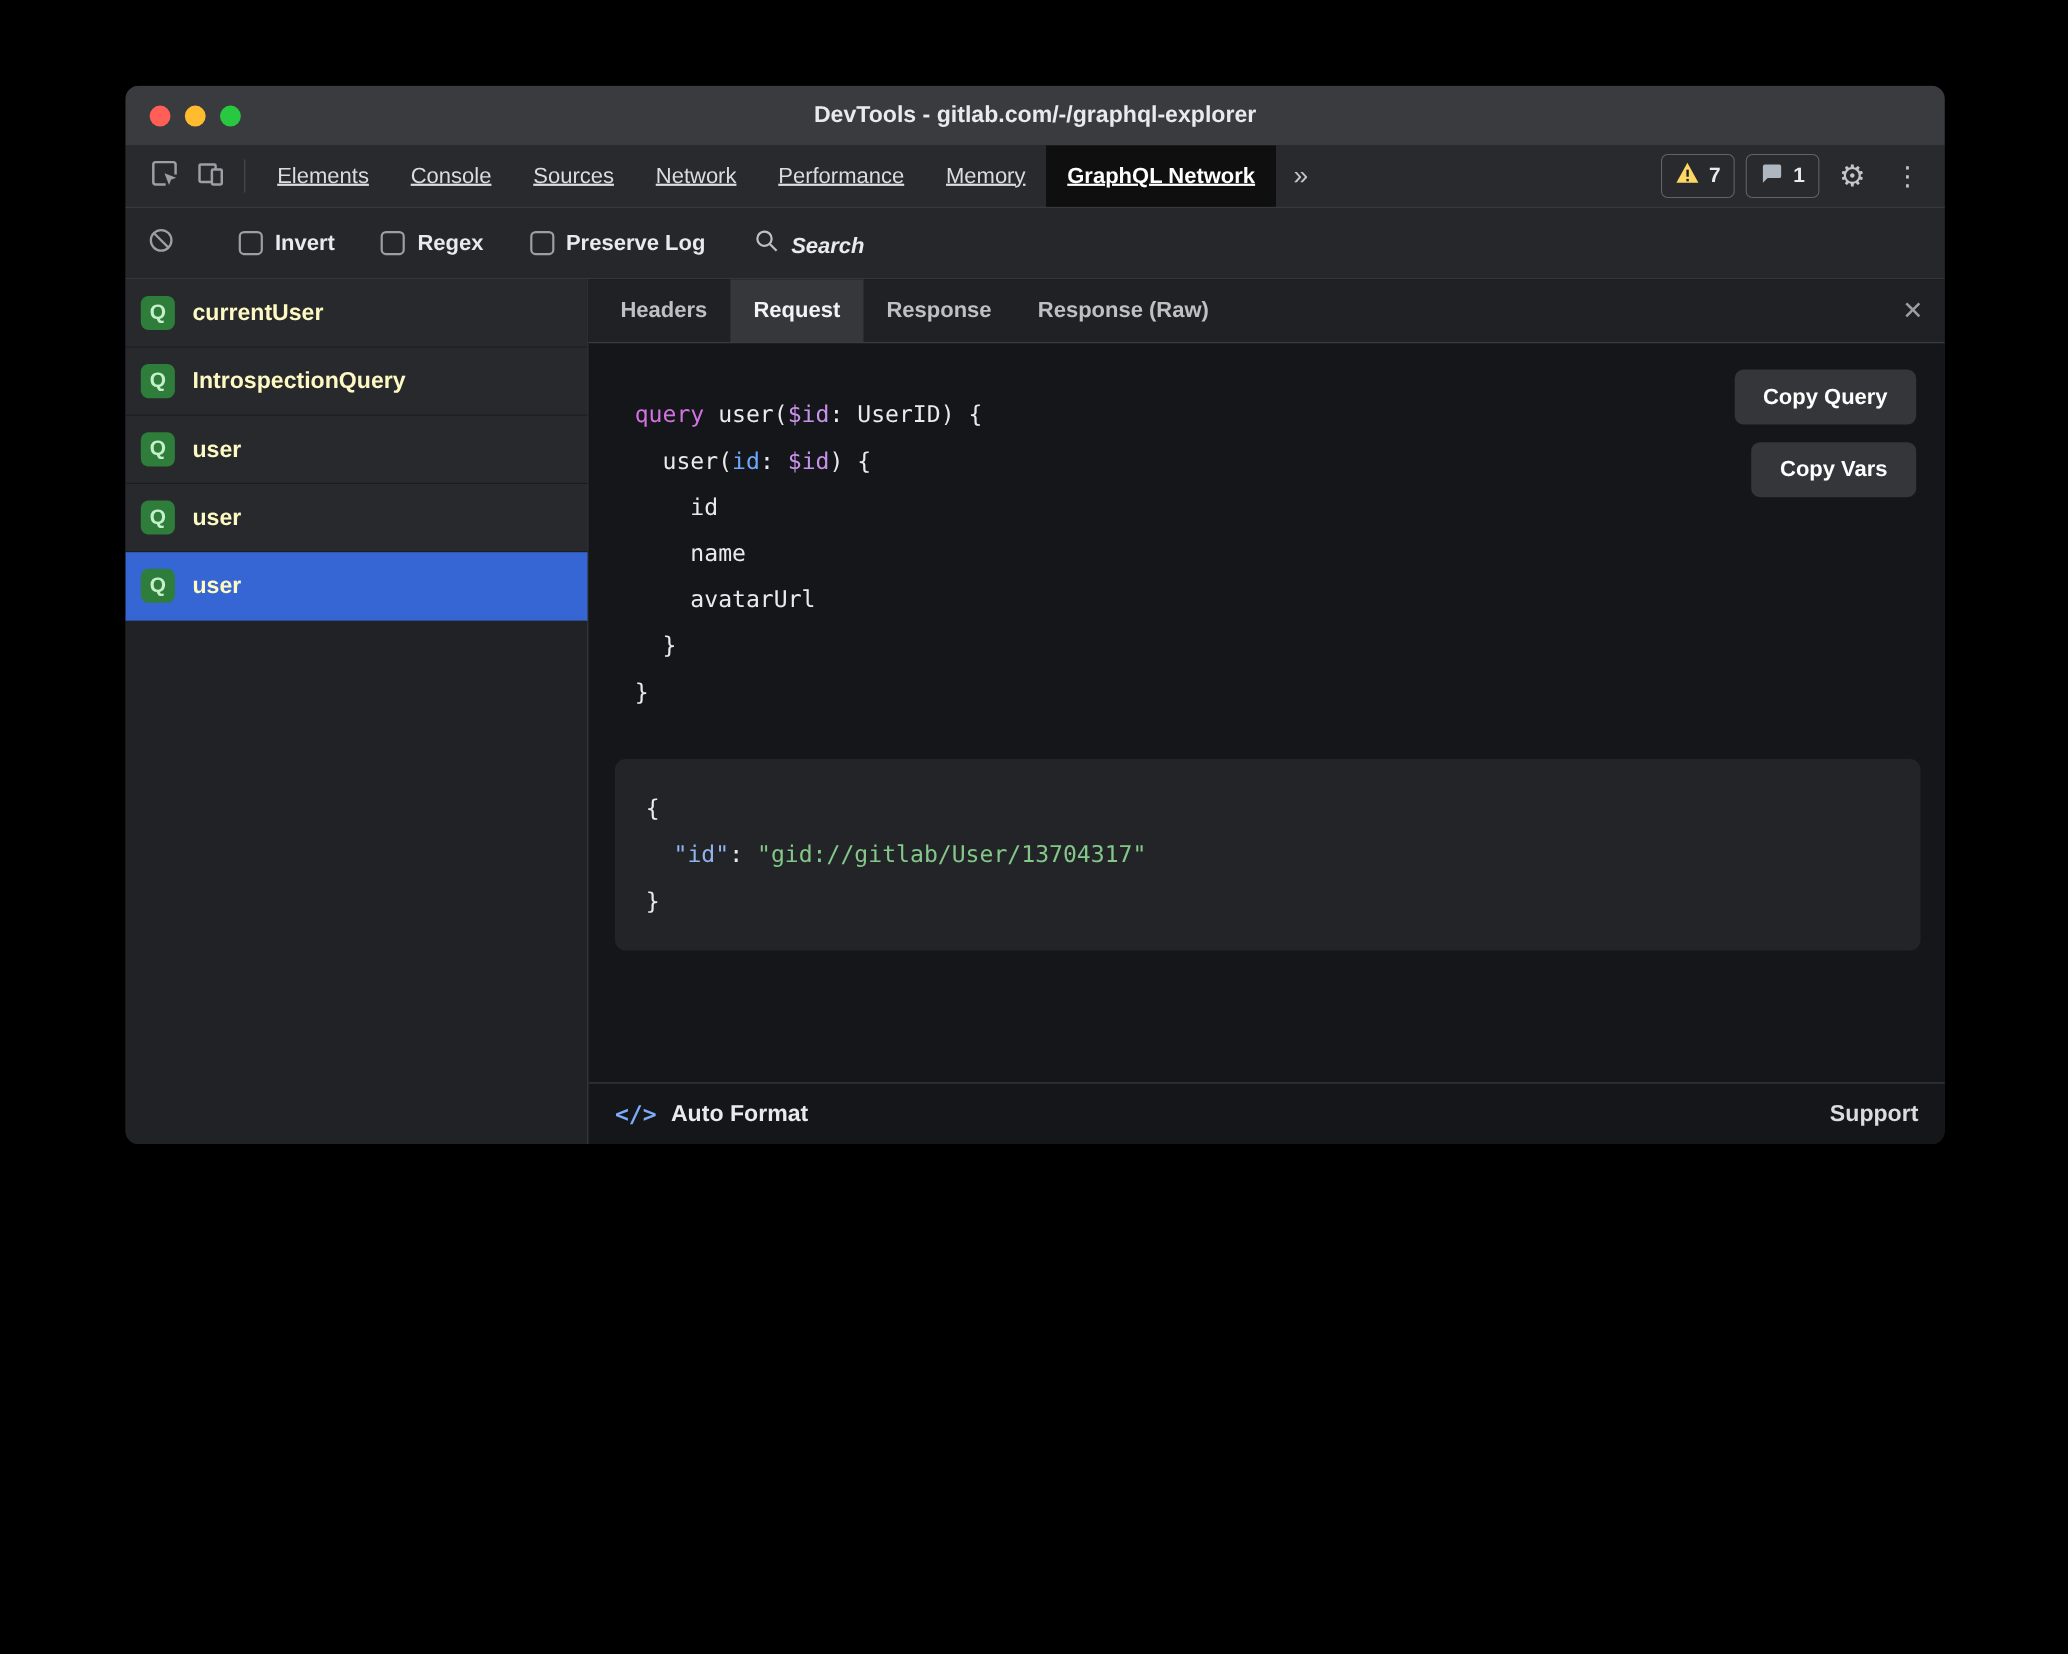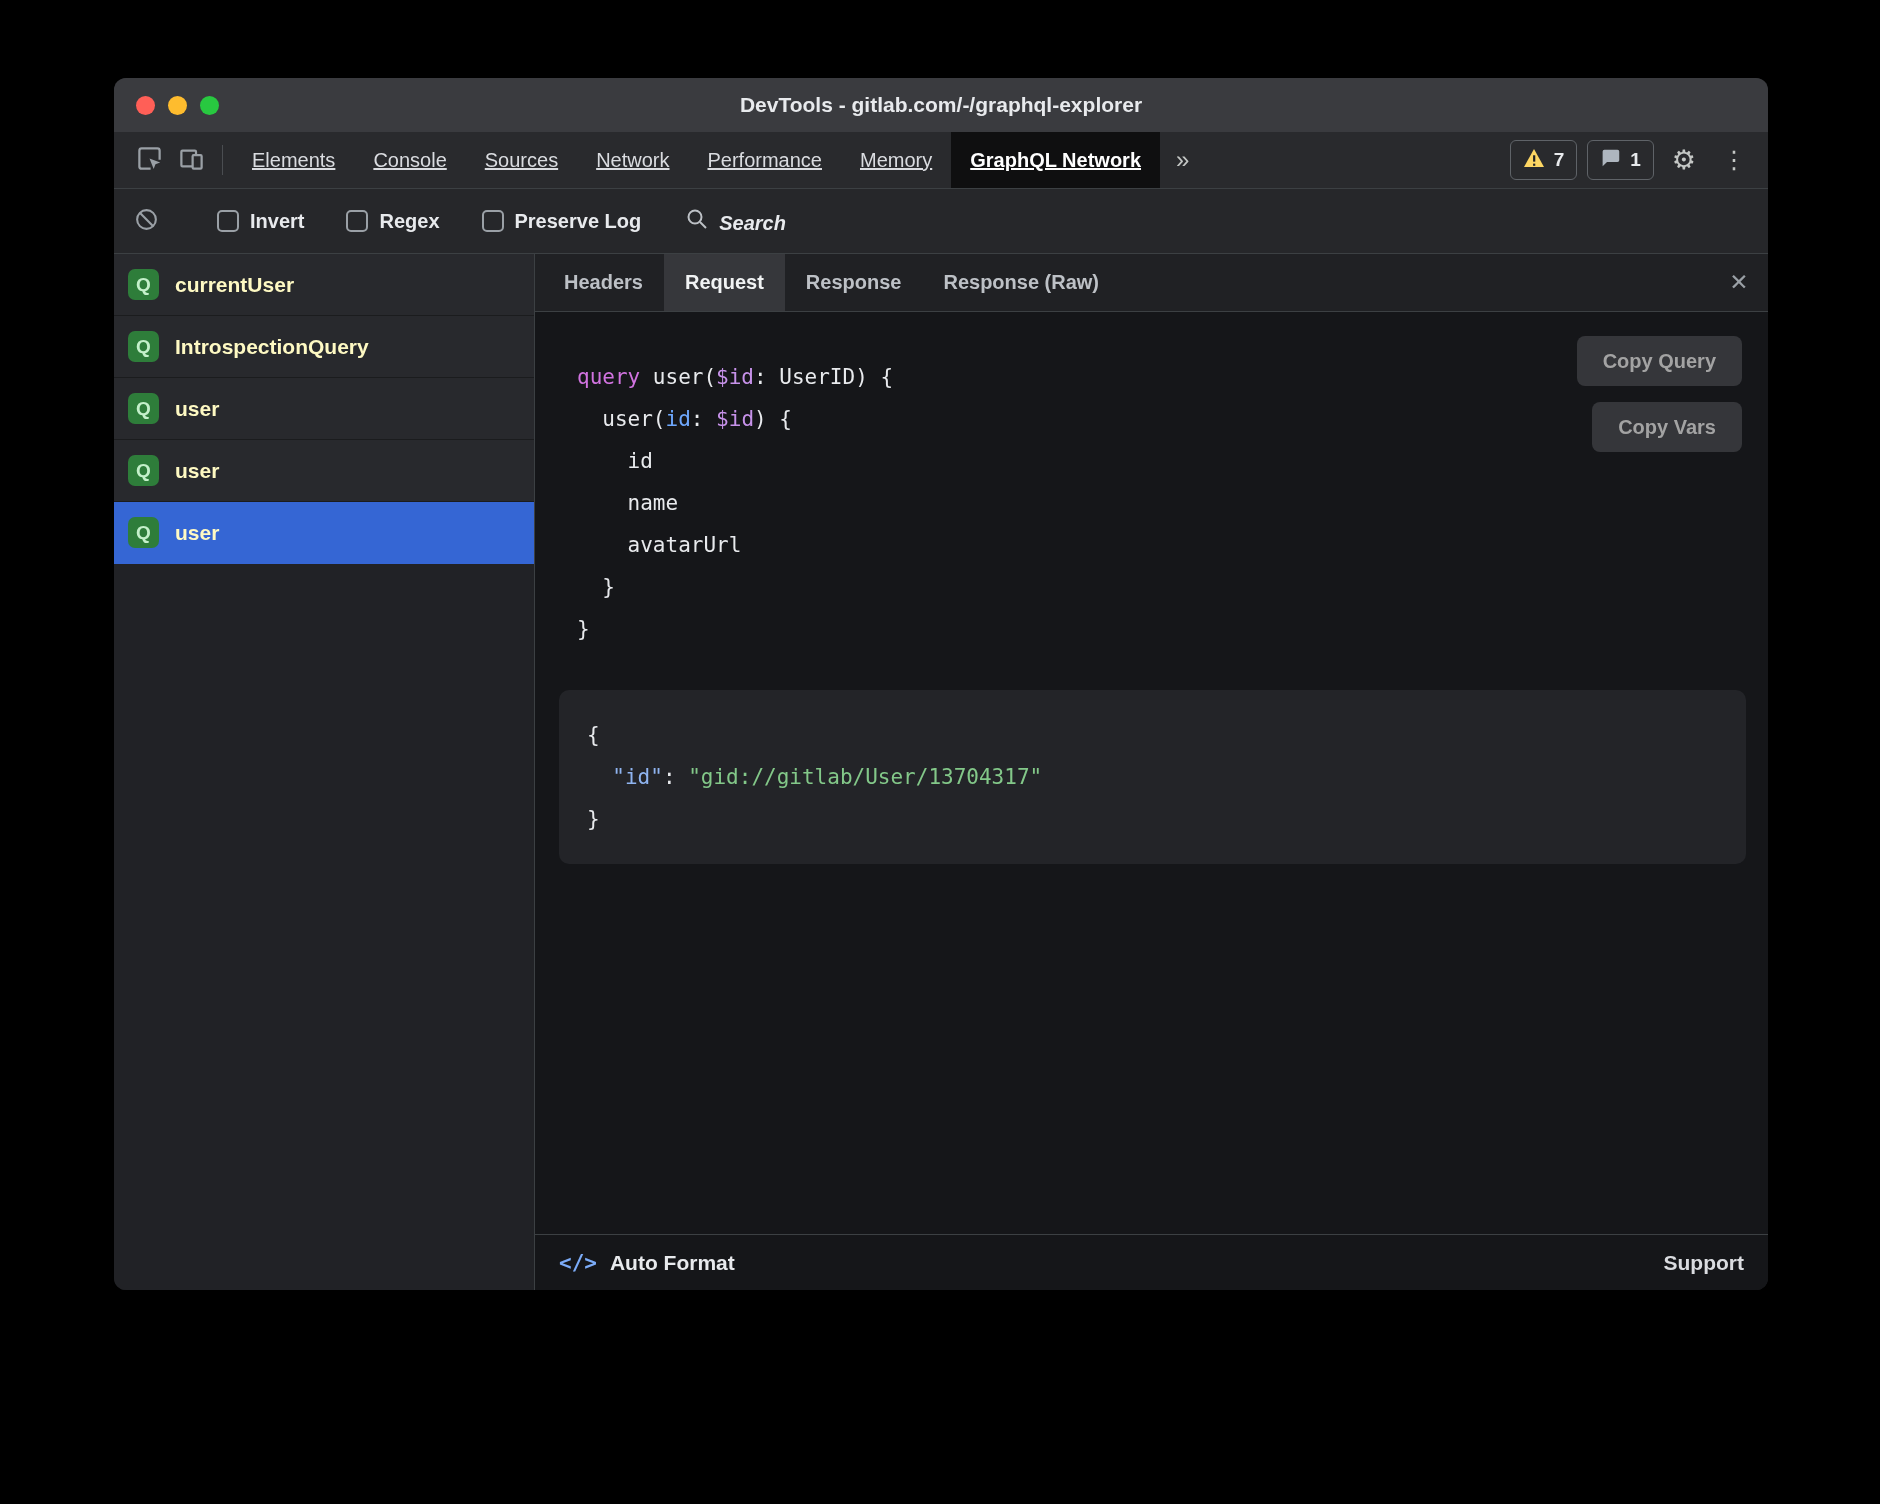--- a/index.html
+++ b/index.html
@@ -6,21 +6,21 @@
   body {
     width: 1880px; height: 1504px;
     background: #000;
     position: relative;
     font-family: "Liberation Sans", sans-serif;
     overflow: hidden;
   }
 
   .window {
     position: absolute; left: 114px; top: 78px;
-    width: 1654px; height: 1212px;
+    width: 1654px; height: 962px;
     background: #202124;
     border-radius: 12px;
     overflow: hidden;
     display: flex; flex-direction: column;
     box-shadow: 0 24px 70px rgba(0,0,0,.7);
   }
 
   
   .titlebar {
     flex: 0 0 54px; background: #3a3b3f;
@@ -115,21 +115,21 @@
   .query-code { margin-left: 18px; }
   .tok-plain { color: #e8eaed; }
   .tok-kw   { color: #d173e0; }
   .tok-var  { color: #c792ea; }
   .tok-attr { color: #6ea8fe; }
   .tok-key  { color: #8fb4f0; }
   .tok-str  { color: #83c889; }
 
   .copy-stack { position: absolute; top: 24px; right: 26px; display: flex; flex-direction: column; align-items: flex-end; gap: 16px; }
   .copy-btn {
-    background: #35363a; color: #a3a3a3;
+    background: #35363a; color: #ffffff;
     border: none; border-radius: 8px;
     height: 50px; padding: 0 26px;
     font-size: 20px; font-weight: 600;
     font-family: "Liberation Sans", sans-serif;
   }
 
   .vars-box { margin-top: 40px; margin-right: 0; background: #232428; border-radius: 10px; padding: 24px 28px; }
 
   .panel-footer {
     flex: 0 0 55px; border-top: 1px solid #3c4043;

